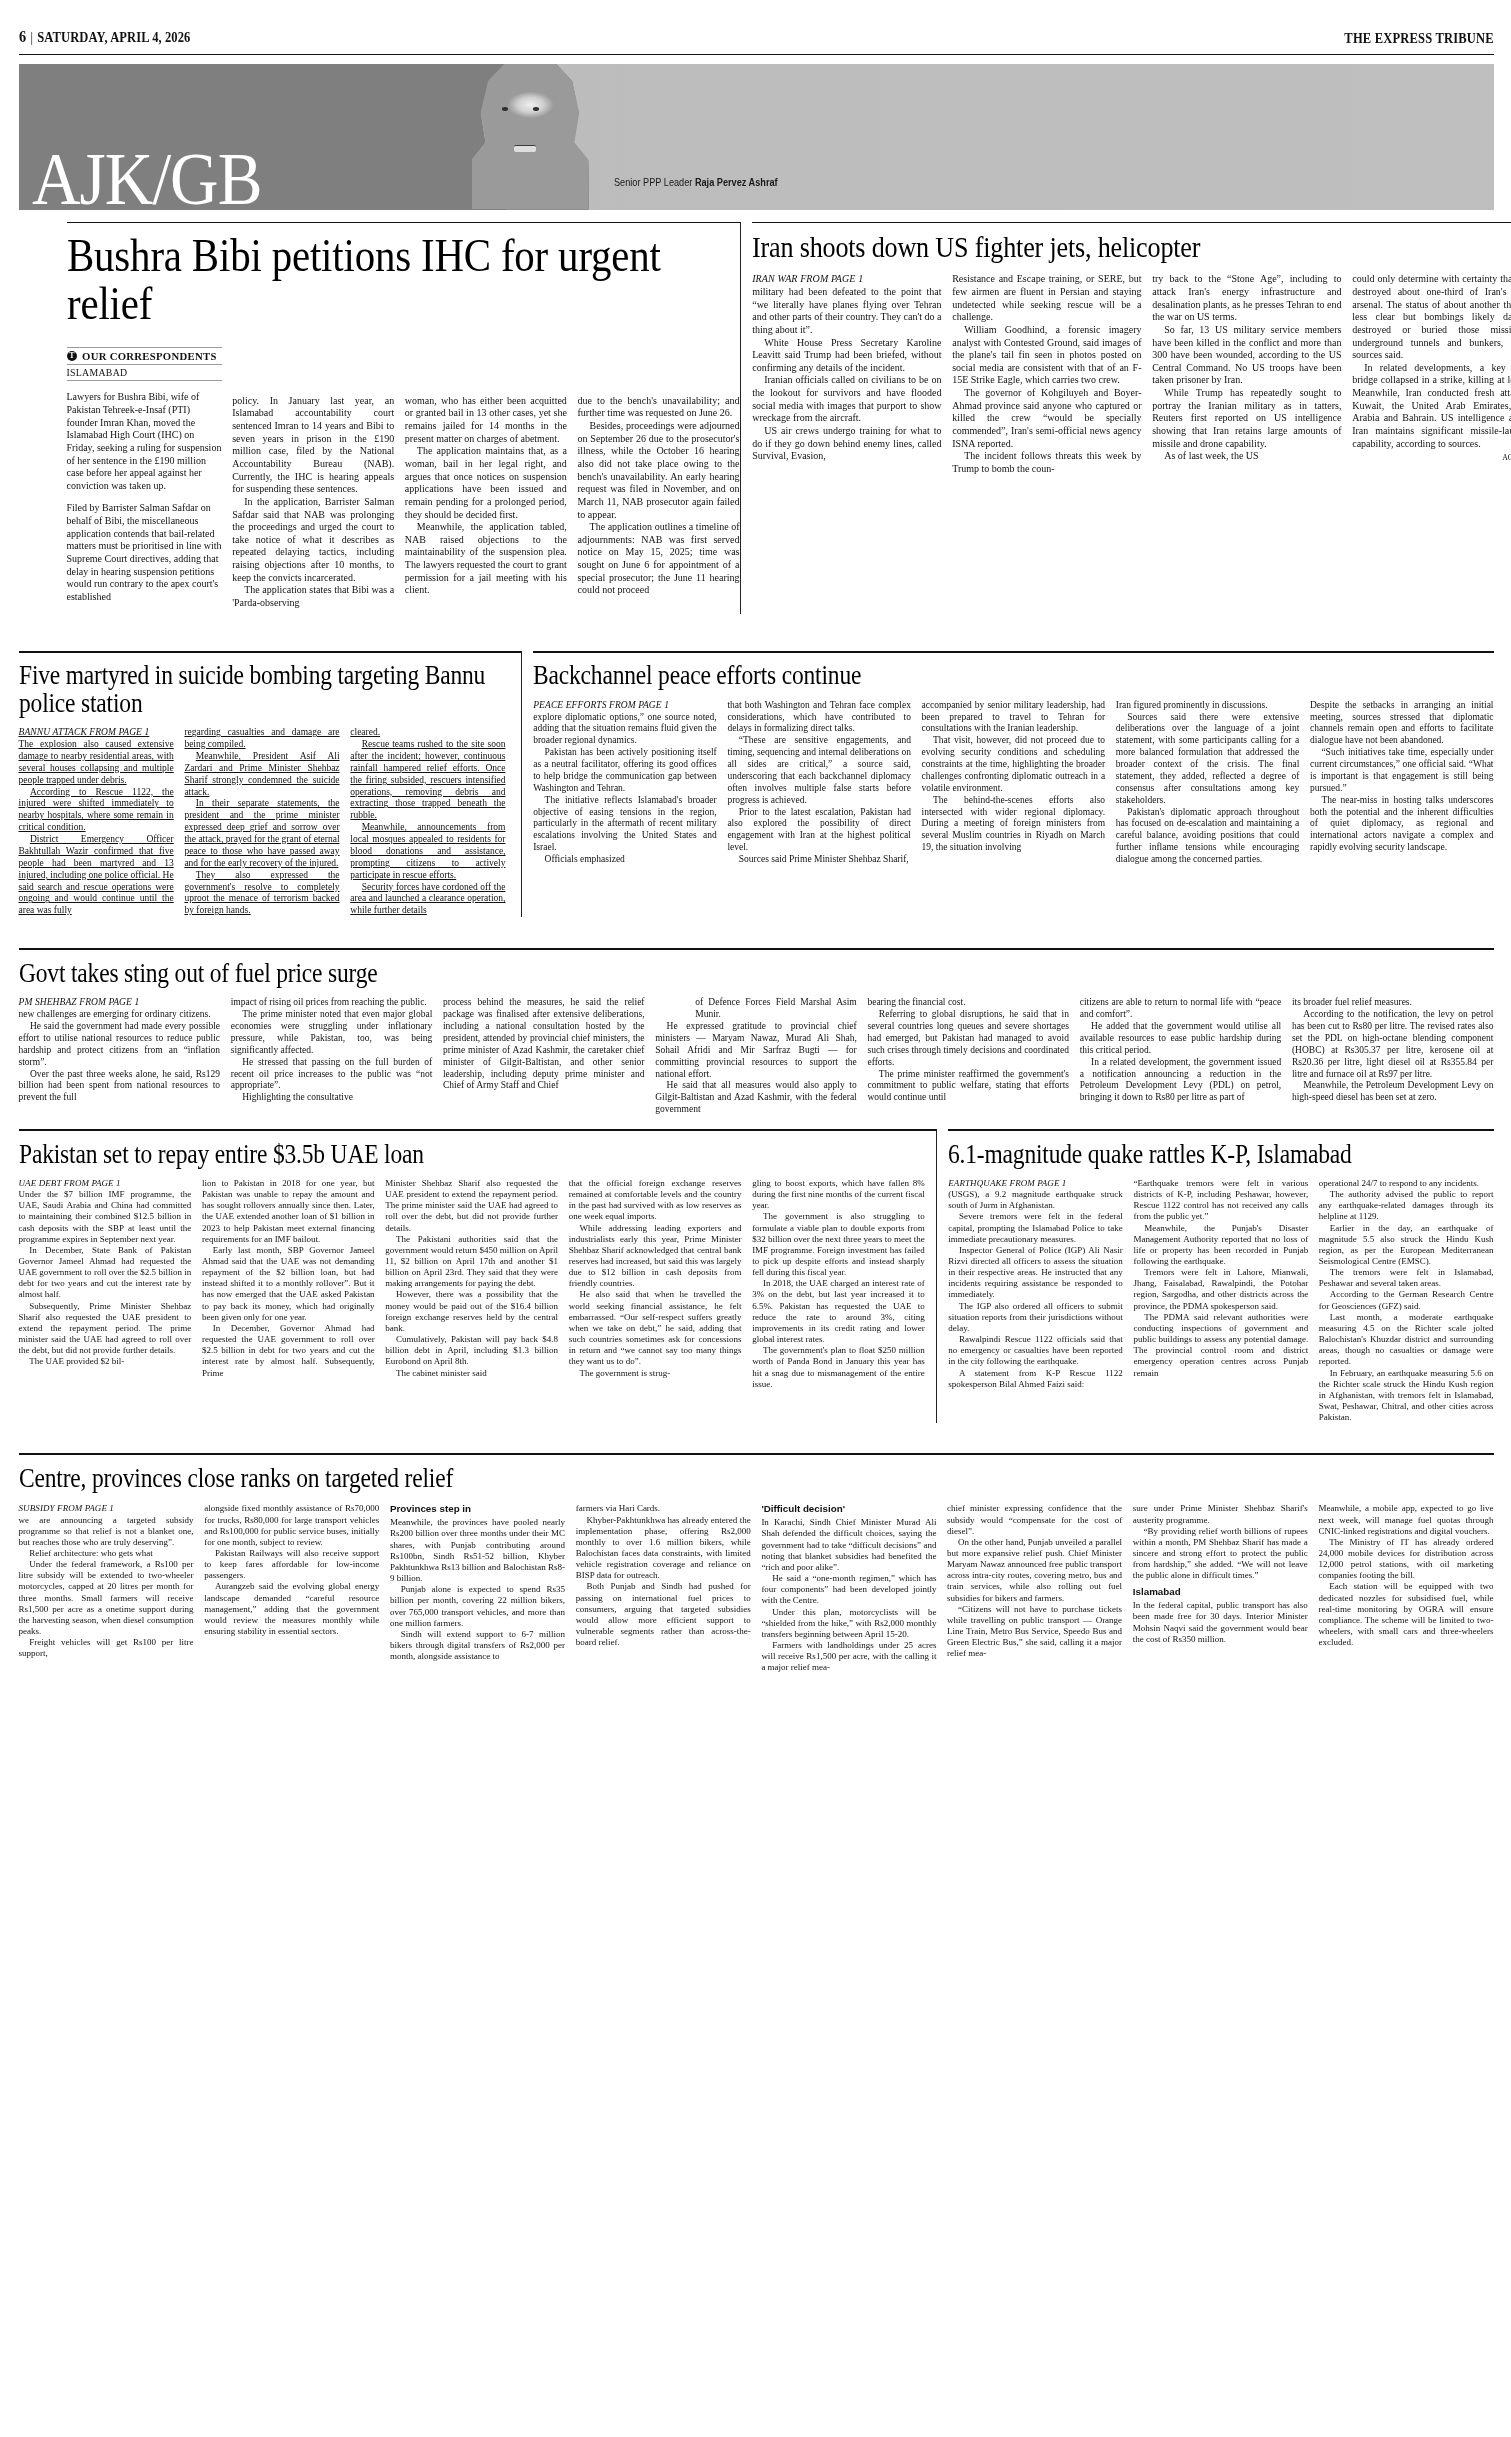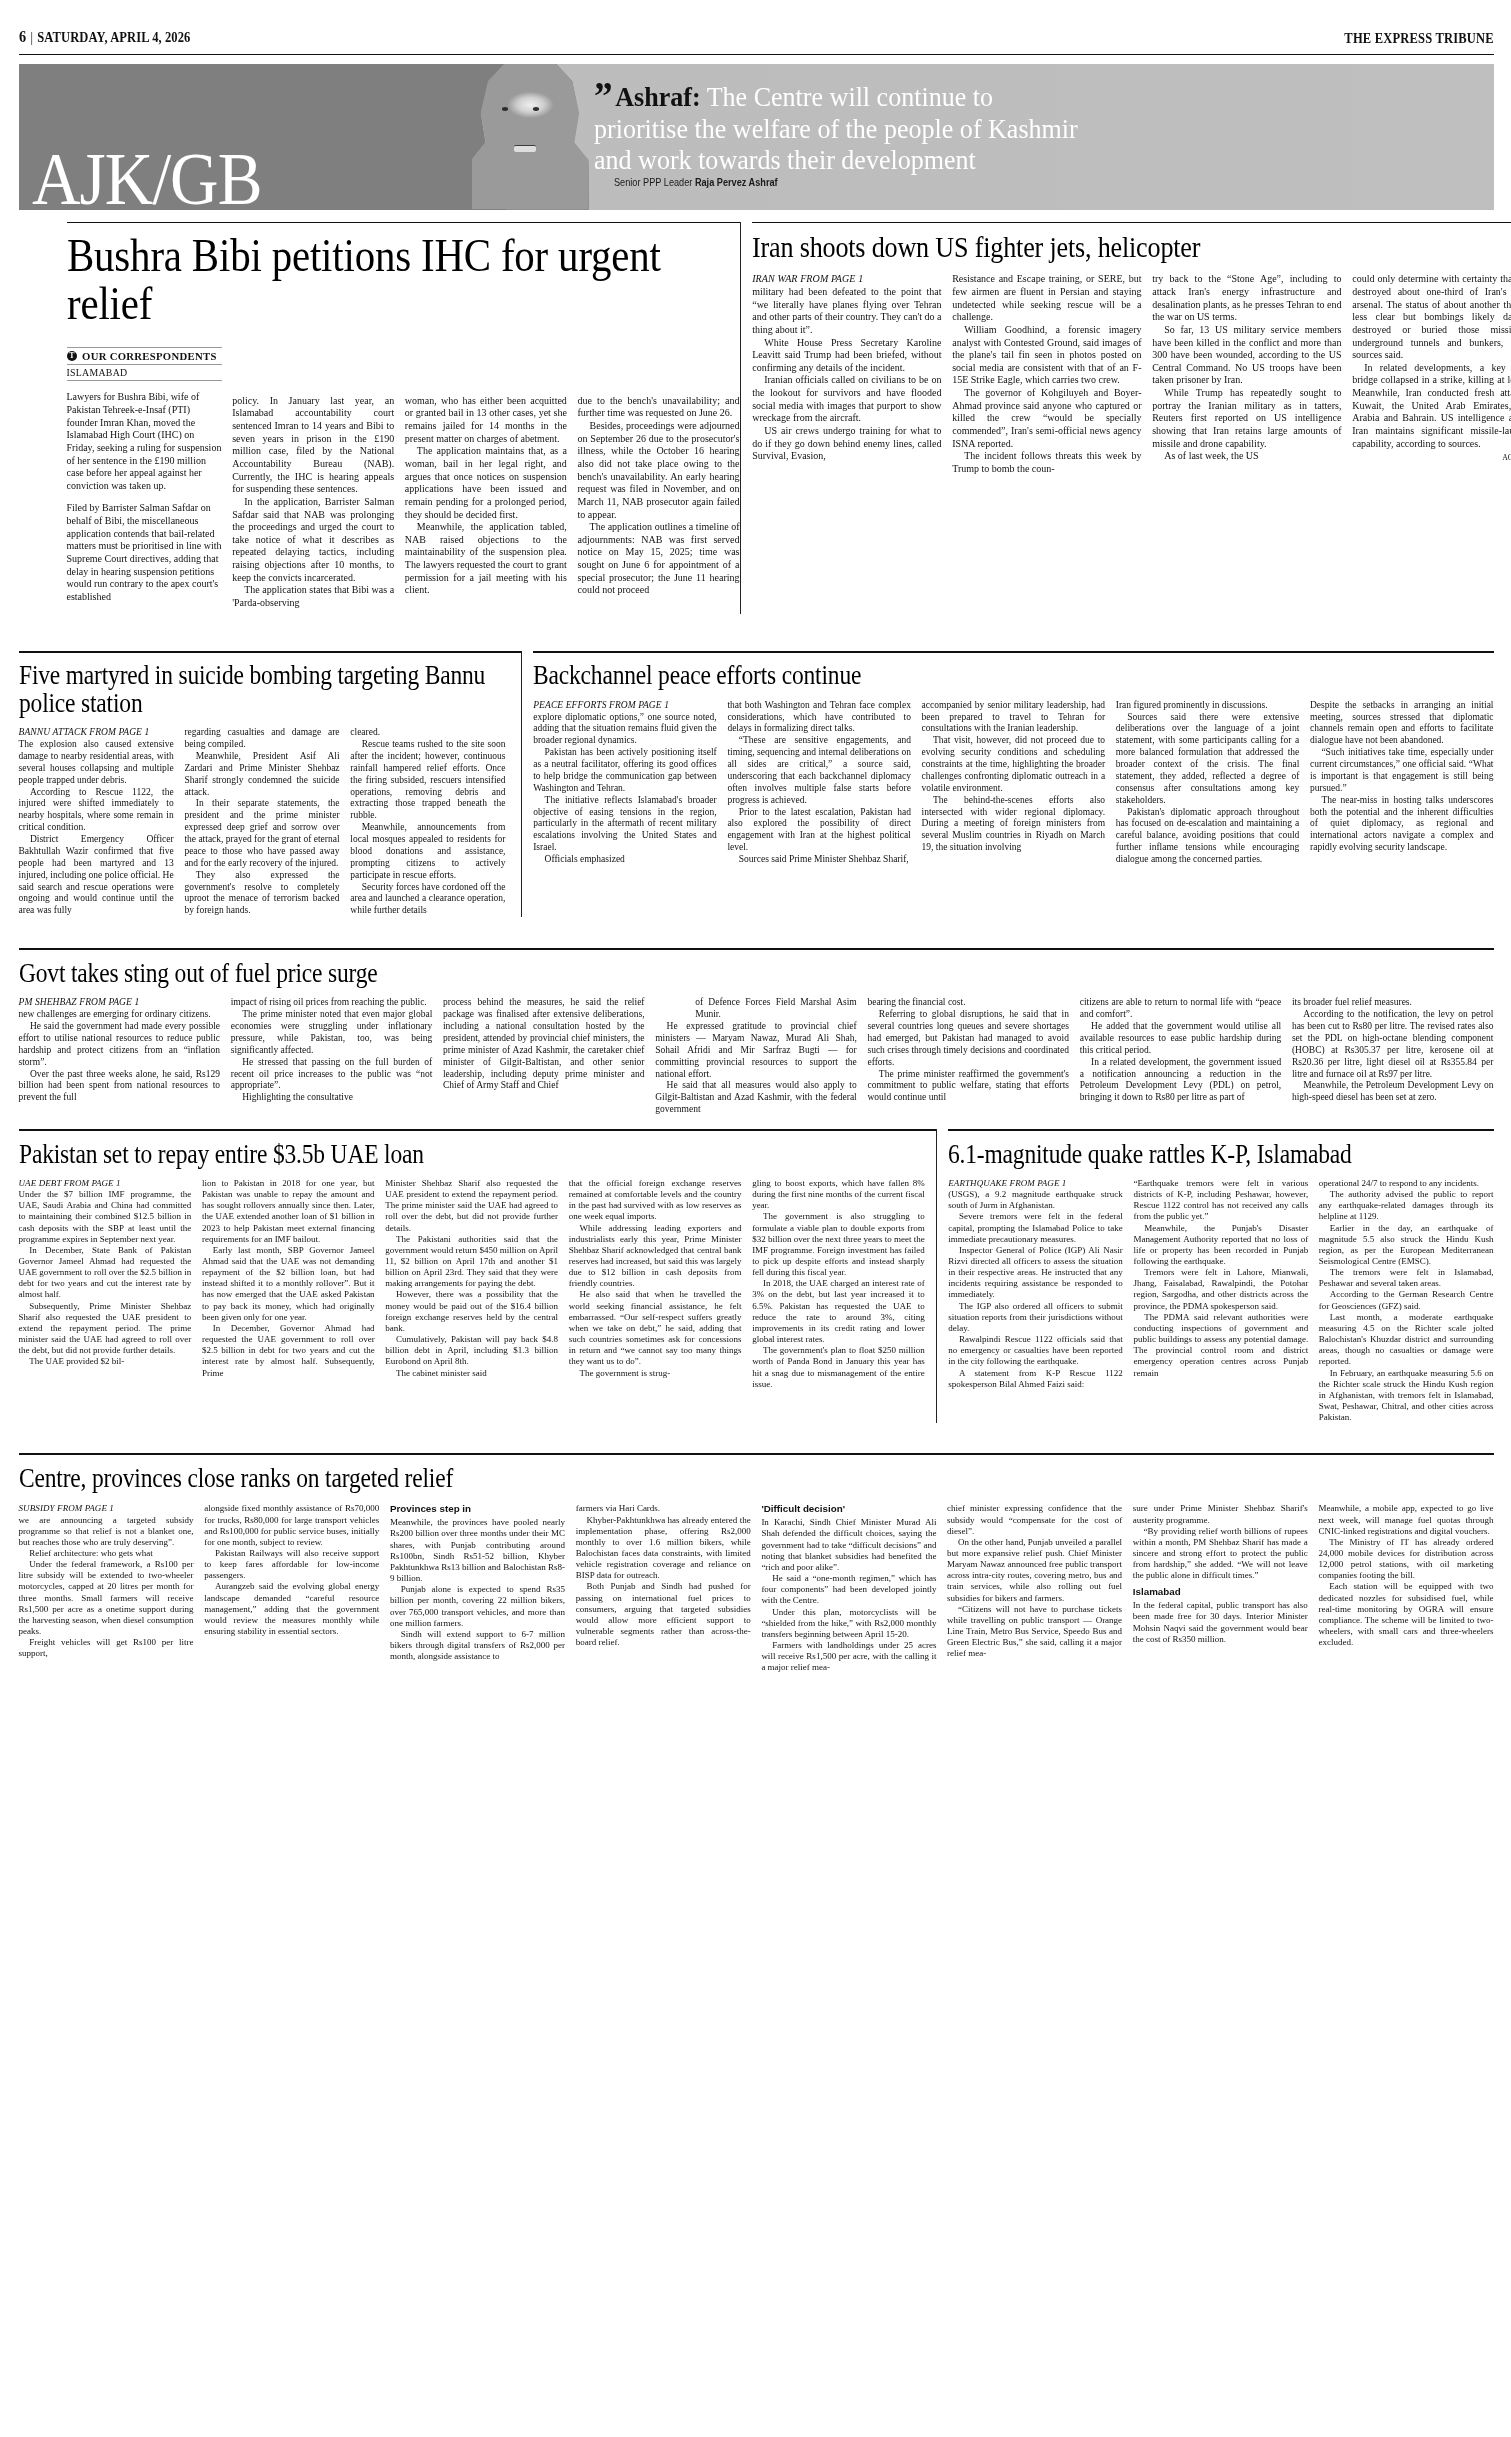--- a/index.html
+++ b/index.html
@@ -137,28 +137,20 @@
       <span class="bar">|</span>
       <span>SATURDAY, APRIL 4, 2026</span>
     </div>
     <div class="folio-right">THE EXPRESS TRIBUNE</div>
   </div>
   <div class="folio-rule"></div>
 
   <div class="banner">
     <div class="banner-section">AJK/GB</div>
     <div class="banner-photo"></div>
-    <div class="banner-quote">
-      <div class="quote-line">
-        <span class="qmark">”</span><span class="who">Ashraf:</span>
-        <span>The Centre will continue to</span>
-      </div>
-      <div class="quote-line">prioritise the welfare of the people of Kashmir</div>
-      <div class="quote-line">and work towards their development</div>
-    </div>
     <div class="banner-attrib">
       <span>Senior PPP Leader </span><b>Raja Pervez Ashraf</b>
     </div>
   </div>
 
   <div class="block" style="display:flex;margin-left:48px;">
 
     <div class="pane" style="width:673px;">
       <div class="hr-thin"></div>
       <h1 class="headline h-lead" style="margin:8.8px 0 0 0; width:775px;">Bushra Bibi petitions IHC for urgent relief</h1>
@@ -223,21 +215,21 @@
           <p style="text-align:right; margin-top:1px;"><span class="agency">AGENCIES</span></p>
         </div>
       </div>
     </div>
   </div>
 
   <div class="block" style="display:flex; margin-top:37px;">
     <div class="pane" style="width:502px;">
       <div class="hr-thick"></div>
       <h2 class="headline h-small" style="margin:9.8px 0 9.8px 0; width:575px;">Five martyred in suicide bombing targeting Bannu police station</h2>
-      <div class="cols" style="padding-right:15px;">
+      <div class="cols" style="padding-right:15px;text-decoration:underline;">
         <div class="col t19">
           <p class="kicker">BANNU ATTACK FROM PAGE 1</p>
           <p style="text-indent:0;">The explosion also caused extensive damage to nearby residential areas, with several houses collapsing and multiple people trapped under debris.</p>
           <p>According to Rescue 1122, the injured were shifted immediately to nearby hospitals, where some remain in critical condition.</p>
           <p>District Emergency Officer Bakhtullah Wazir confirmed that five people had been martyred and 13 injured, including one police official. He said search and rescue operations were ongoing and would continue until the area was fully</p>
         </div>
         <div class="col t19">
           <p style="text-indent:0;">regarding casualties and damage are being compiled.</p>
           <p>Meanwhile, President Asif Ali Zardari and Prime Minister Shehbaz Sharif strongly condemned the suicide attack.</p>
           <p>In their separate statements, the president and the prime minister expressed deep grief and sorrow over the attack, prayed for the grant of eternal peace to those who have passed away and for the early recovery of the injured.</p>

